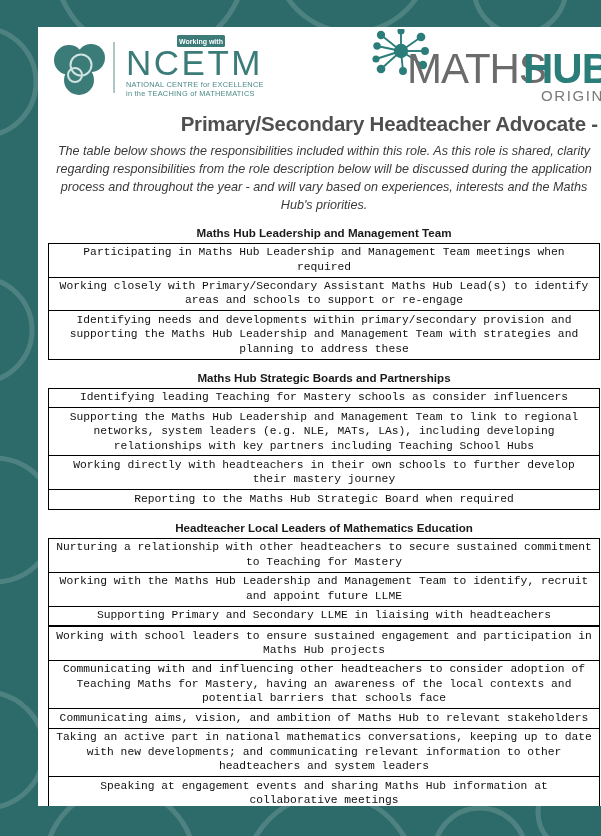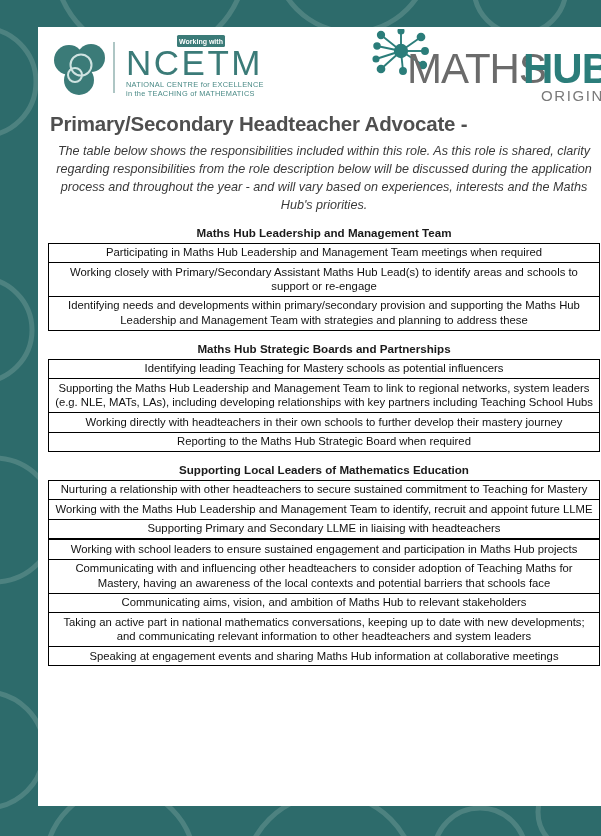--- a/index.html
+++ b/index.html
@@ -48,21 +48,21 @@
   .mathshubs-logo {
     position: absolute;
     right: 4px;
     top: 2px;
     width: 235px;
     height: 76px;
   }
 
   
   .doc-title {
-    text-align: left;
+    text-align: right;
     font-size: 20.5px;
     font-weight: bold;
     color: #4f4f4f;
     line-height: 1.18;
     margin: 3px 12px 0 12px;
     letter-spacing: -0.2px;
   }
   .intro {
     text-align: center;
     font-size: 12.6px;
@@ -81,20 +81,21 @@
     font-weight: bold;
     font-size: 11.6px;
     color: #1a1a1a;
     padding: 11px 0 3px 0;
     line-height: 1.2;
   }
   table.resp {
     width: 100%;
     border-collapse: collapse;
     table-layout: fixed;
+    font-family: Liberation Mono, monospace;
   }
   table.resp td {
     border: 1.1px solid #000000;
     text-align: center;
     font-size: 11.3px;
     color: #111111;
     line-height: 1.28;
     padding: 1.5px 5px 2.5px 5px;
     vertical-align: middle;
   }
@@ -194,36 +195,36 @@
               <td>Identifying needs and developments within primary/secondary provision and supporting the Maths Hub Leadership and Management Team with strategies and planning to address these</td>
             </tr>
           </tbody>
         </table>
       </div>
       <div class="section">
         <div class="section-title">Maths Hub Strategic Boards and Partnerships</div>
         <table class="resp">
           <tbody>
             <tr>
-              <td>Identifying leading Teaching for Mastery schools as potential influencers</td>
+              <td>Identifying leading Teaching for Mastery schools as consider influencers</td>
             </tr>
             <tr>
               <td>Supporting the Maths Hub Leadership and Management Team to link to regional networks, system leaders (e.g. NLE, MATs, LAs), including developing relationships with key partners including Teaching School Hubs</td>
             </tr>
             <tr>
               <td>Working directly with headteachers in their own schools to further develop their mastery journey</td>
             </tr>
             <tr>
               <td>Reporting to the Maths Hub Strategic Board when required</td>
             </tr>
           </tbody>
         </table>
       </div>
       <div class="section">
-        <div class="section-title">Supporting Local Leaders of Mathematics Education</div>
+        <div class="section-title">Headteacher Local Leaders of Mathematics Education</div>
         <table class="resp">
           <tbody>
             <tr>
               <td>Nurturing a relationship with other headteachers to secure sustained commitment to Teaching for Mastery</td>
             </tr>
             <tr>
               <td>Working with the Maths Hub Leadership and Management Team to identify, recruit and appoint future LLME</td>
             </tr>
             <tr>
               <td>Supporting Primary and Secondary LLME in liaising with headteachers</td>

